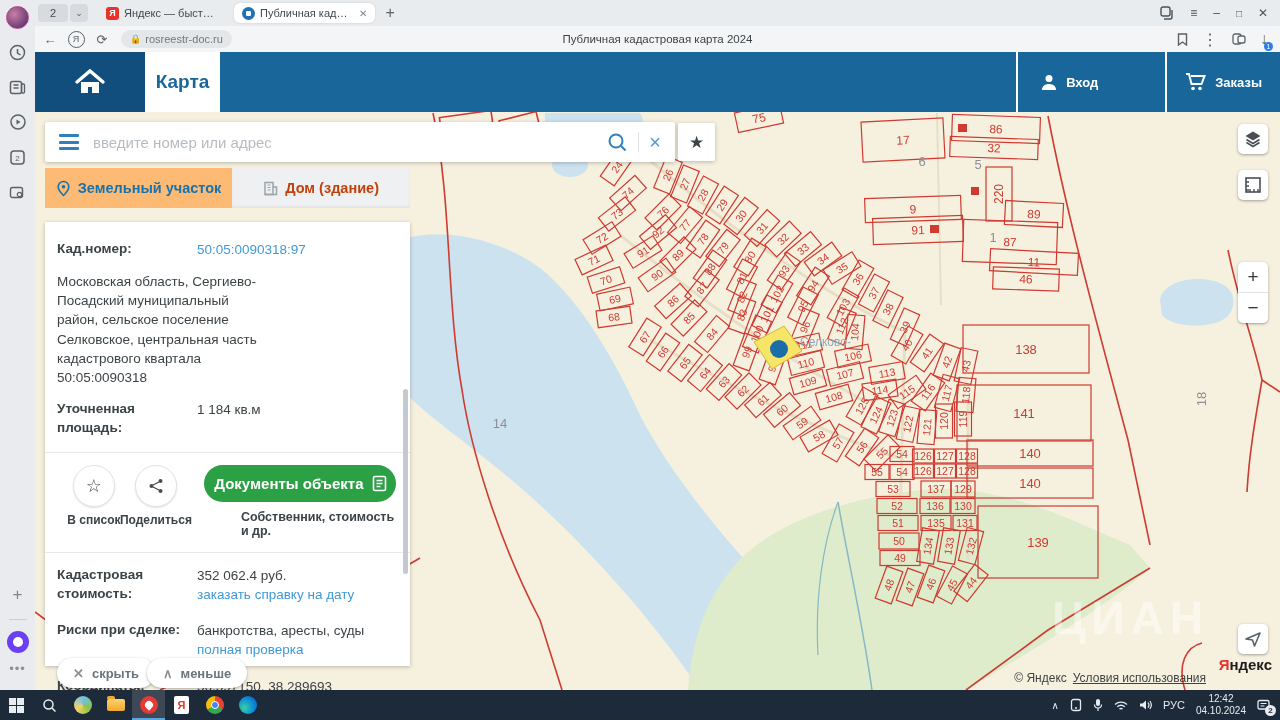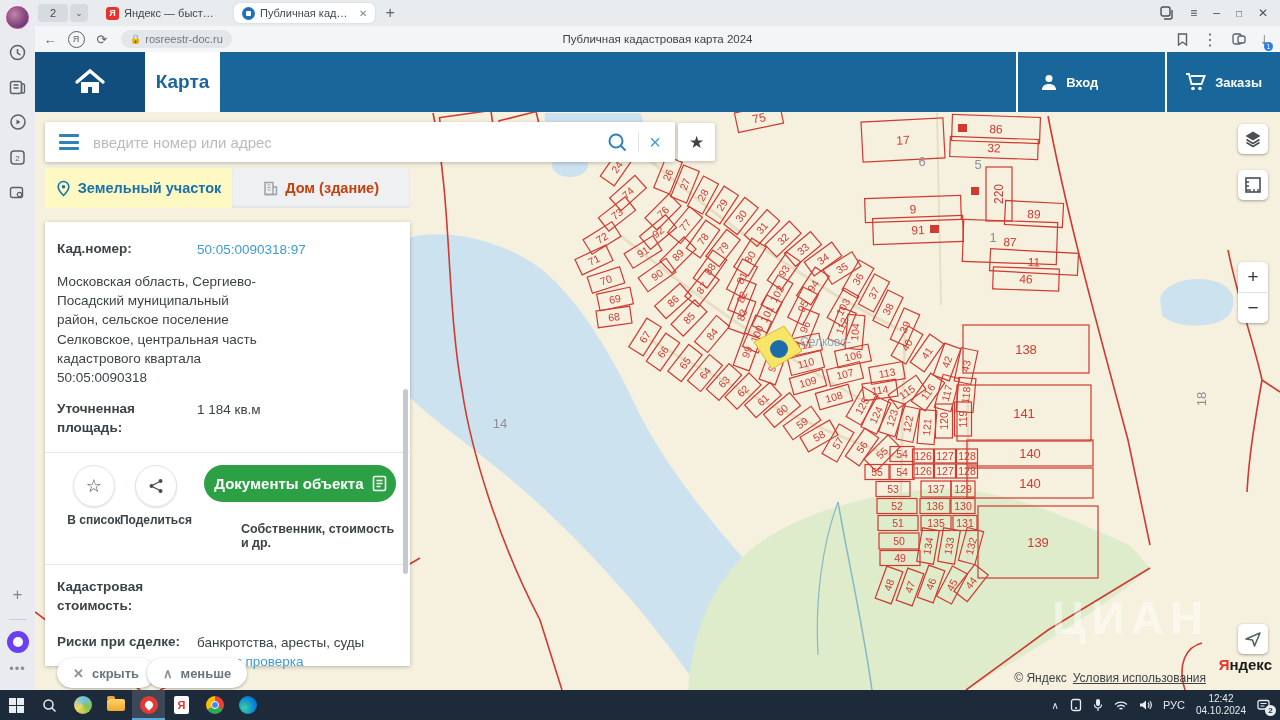--- a/index.html
+++ b/index.html
@@ -59,33 +59,33 @@
   .searchbar{position:absolute;left:10px;top:10px;width:630px;height:40px;background:#fff;border-radius:2px;box-shadow:0 1px 4px rgba(0,0,0,.25);display:flex;align-items:center;z-index:20;}
   .burger{width:20px;margin:0 12px 0 14px;display:flex;flex-direction:column;gap:3.5px;}
   .burger i{height:3px;background:#2f80bd;border-radius:1px;display:block;}
   .sinput{flex:1;border:0;outline:0;font-size:15px;color:#3c4347;font-family:"Liberation Sans",sans-serif;background:transparent;}
   .sinput::placeholder{color:#b6bcc2;}
   .sdiv{width:1px;height:20px;background:#dfe3e6;margin:0 10px;}
   .sx{color:#4a9ad4;font-size:20px;margin-right:14px;}
   .starbox{position:absolute;left:643px;top:11px;width:37px;height:38px;background:#fff;border-radius:2px;box-shadow:0 1px 4px rgba(0,0,0,.25);display:grid;place-items:center;font-size:17px;color:#3c4347;z-index:20;}
   .ptabs{position:absolute;left:10px;top:56px;width:365px;height:40px;display:flex;z-index:20;}
   .ptab{display:flex;align-items:center;justify-content:center;gap:7px;font-size:14.5px;font-weight:bold;}
-  .ptab.on{width:200px;background:#fef9c3;color:#1a72ab;}
+  .ptab.on{width:200px;background:#fdba74;color:#1a72ab;}
   .ptab.off{width:190px;background:#eef0f2;color:#c2410c;box-shadow:inset 0 -2px 3px rgba(0,0,0,.05);}
   .pbody{position:absolute;left:10px;top:110px;width:365px;height:444px;background:#fff;box-shadow:0 1px 4px rgba(0,0,0,.25);z-index:19;font-size:13.5px;color:#3c4347;}
   .prow{display:flex;padding:0 0 0 12px;margin-top:13px;}
   .plab{width:140px;font-weight:bold;flex:0 0 140px;line-height:1.4;}
   .pval{width:205px;line-height:1.42;}
   .plink{color:#3f9ad6;}
   .pdiv{border-top:1px solid #e7eaec;margin-top:14px;}
   .acts{display:flex;align-items:flex-start;padding:12px 10px 0 20px;}
   .circbtn{width:40px;height:40px;border-radius:50%;border:1px solid #e1e5e8;box-shadow:0 1px 2px rgba(0,0,0,.12);display:grid;place-items:center;font-size:18px;color:#474c50;background:#fff;}
   .actcol{display:flex;flex-direction:column;align-items:center;gap:6px;width:66px;}
   .actlab{font-size:12px;font-weight:bold;color:#3c4347;}
-  .docwrap{margin-left:12px;display:flex;flex-direction:column;align-items:center;gap:20px;}
+  .docwrap{margin-left:12px;display:flex;flex-direction:column;align-items:center;gap:8px;}
   .docbtn{width:192px;height:37px;border-radius:19px;background:#2ca045;color:#fff;font-weight:bold;font-size:15px;display:flex;align-items:center;justify-content:center;gap:8px;}
   .doccap{font-size:12.5px;font-weight:bold;color:#3c4347;margin-left:40px;}
   .pscroll{position:absolute;right:2px;top:167px;width:5px;height:185px;border-radius:3px;background:#c3c9ce;}
   .pill{position:absolute;top:546px;height:30px;border-radius:16px;background:#fff;box-shadow:0 1px 3px rgba(0,0,0,.3);display:flex;align-items:center;gap:8px;padding:0 16px;font-size:13px;font-weight:bold;color:#6a757c;z-index:20;}
   .pill .ic{color:#8a9298;font-size:13px;}
   .pillhide{left:22px;}
   .pillless{left:112px;}
   
   .taskbar{position:absolute;left:0;bottom:0;width:1280px;height:30px;background:#1d2a3a;z-index:50;display:flex;align-items:center;}
   .tbtn{width:33px;height:30px;display:grid;place-items:center;}
@@ -926,20 +926,21 @@
                 <rect x="1.5" y="1.5" width="12" height="14" rx="1.5" fill="none" stroke="#fff" stroke-width="1.6"></rect>
                 <path d="M4.5 5.5h6M4.5 8.5h6M4.5 11.5h4" stroke="#fff" stroke-width="1.4"></path>
               </svg>
           </div>
           <div class="doccap">Собственник, стоимость и др.</div>
         </div>
       </div>
       <div class="pdiv"></div>
       <div class="prow">
         <div class="plab">Кадастровая стоимость:</div>
+        <div class="pval"><span>352 062.4 руб.</span><br><span class="plink">заказать справку на дату</span></div>
       </div>
       <div class="prow" style="margin-top:17px;">
         <div class="plab">Риски при сделке:</div>
         <div class="pval"><span>банкротства, аресты, суды</span><br><span class="plink">полная проверка</span></div>
       </div>
       <div class="prow" style="margin-top:17px;">
         <div class="plab">Координаты:</div>
         <div class="pval">56.597150, 38.289693</div>
       </div>
       <div class="prow" style="margin-top:19px;">

